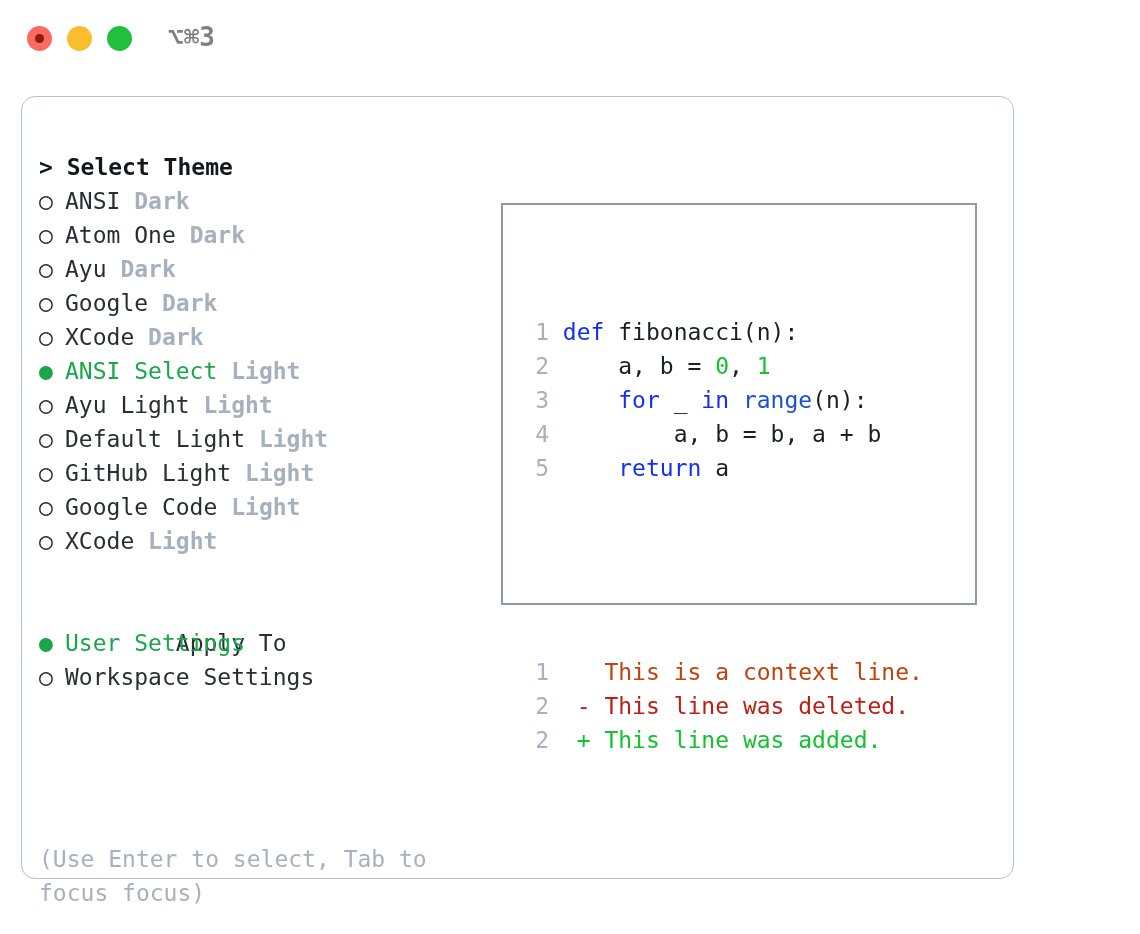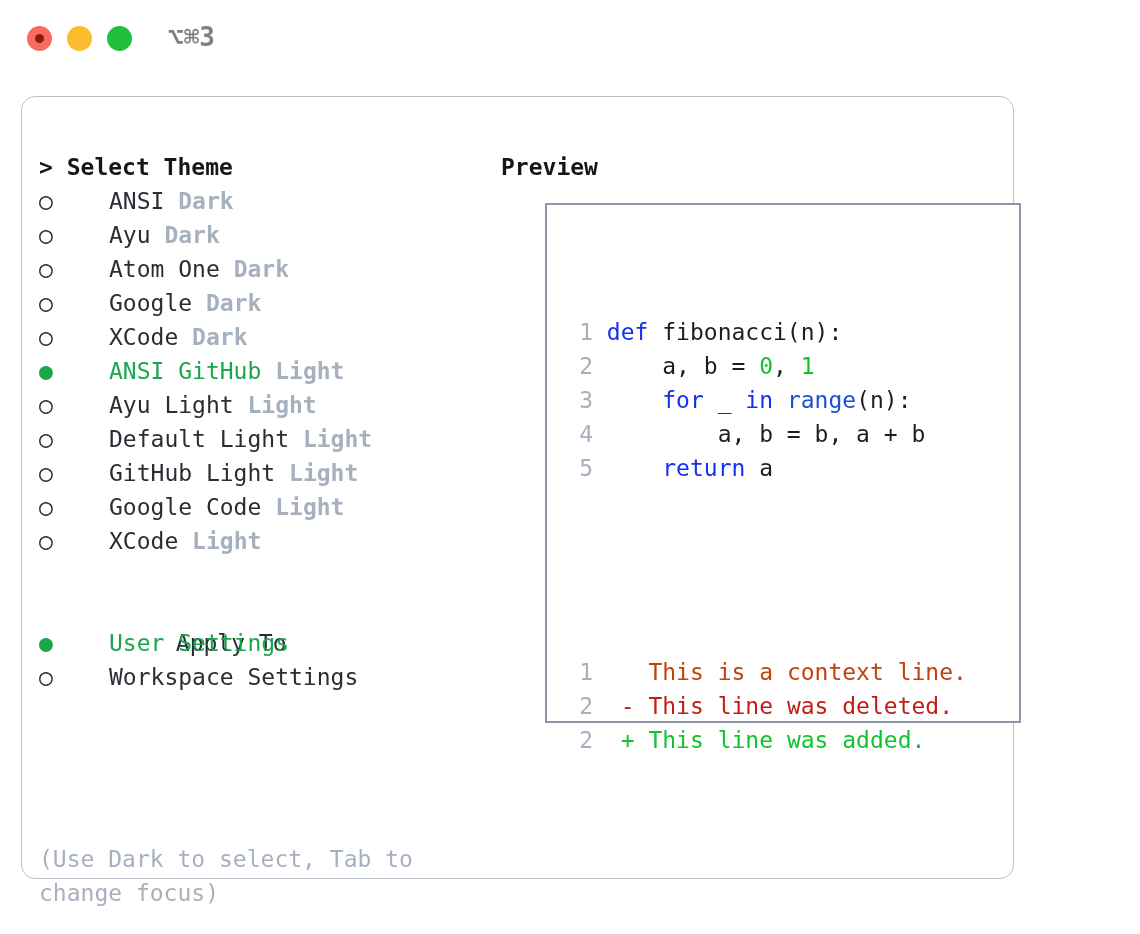--- a/index.html
+++ b/index.html
@@ -93,21 +93,21 @@
     color: #13161a;
     font-size: 23px;
   }
   .marker {
     display: inline-block;
     width: 26px;
     white-space: pre;
   }
   .radio-empty { color: #2a2d33; }
   .radio-filled { color: #1aa64a; }
-  .item-name { color: #2a2d33; margin-left: 44px; }
+  .item-name { color: #2a2d33; }
   .item-name.selected { color: #1aa64a; }
   .item-kind {
     color: #a7b0bd;
     font-weight: bold;
   }
   #hint {
     position: absolute;
     left: 17px;
     top: 745px;
     width: 420px;
@@ -129,25 +129,24 @@
     font-weight: bold;
     color: #13161a;
     line-height: 34px;
     white-space: pre;
   }
   #preview-box {
     position: absolute;
     left: 479px;
     top: 106px;
     width: 476px;
-    height: 520px;
+    height: 402px;
     border: 2px solid #8f98a8;
     box-sizing: border-box;
     background: #ffffff;
-    margin-left: 44px;
   }
   #code-area {
     position: absolute;
     left: 14px;
     top: 42px;
     font-size: 23px;
     line-height: 34px;
     white-space: pre;
   }
   .code-line { white-space: pre; }
@@ -179,49 +178,46 @@
   </div>
 
   <div id="panel">
 
     <div id="left-col">
 
       <div class="row section-head">&gt; Select Theme</div>
 
       <div id="theme-list">
           <div class="row"><span class="marker radio-empty">○ </span><span class="item-name">ANSI</span><span> </span><span class="item-kind">Dark</span></div>
+          <div class="row"><span class="marker radio-empty">○ </span><span class="item-name">Atom One</span><span> </span><span class="item-kind">Dark</span></div>
           <div class="row"><span class="marker radio-empty">○ </span><span class="item-name">Ayu</span><span> </span><span class="item-kind">Dark</span></div>
-          <div class="row"><span class="marker radio-empty">○ </span><span class="item-name">Atom One</span><span> </span><span class="item-kind">Dark</span></div>
           <div class="row"><span class="marker radio-empty">○ </span><span class="item-name">Google</span><span> </span><span class="item-kind">Dark</span></div>
           <div class="row"><span class="marker radio-empty">○ </span><span class="item-name">XCode</span><span> </span><span class="item-kind">Dark</span></div>
-          <div class="row"><span class="marker radio-filled">● </span><span class="item-name selected">ANSI GitHub</span><span> </span><span class="item-kind">Light</span></div>
+          <div class="row"><span class="marker radio-filled">● </span><span class="item-name selected">ANSI Select</span><span> </span><span class="item-kind">Light</span></div>
           <div class="row"><span class="marker radio-empty">○ </span><span class="item-name">Ayu Light</span><span> </span><span class="item-kind">Light</span></div>
           <div class="row"><span class="marker radio-empty">○ </span><span class="item-name">Default Light</span><span> </span><span class="item-kind">Light</span></div>
           <div class="row"><span class="marker radio-empty">○ </span><span class="item-name">GitHub Light</span><span> </span><span class="item-kind">Light</span></div>
           <div class="row"><span class="marker radio-empty">○ </span><span class="item-name">Google Code</span><span> </span><span class="item-kind">Light</span></div>
           <div class="row"><span class="marker radio-empty">○ </span><span class="item-name">XCode</span><span> </span><span class="item-kind">Light</span></div>
         </div>
 
       <div class="row">&nbsp;</div>
 
       <div class="row">
         <span class="marker"> </span><span>Apply To</span>
       </div>
 
       <div id="apply-to-list">
           <div class="row"><span class="marker radio-filled">● </span><span class="item-name selected">User Settings</span></div>
           <div class="row"><span class="marker radio-empty">○ </span><span class="item-name">Workspace Settings</span></div>
         </div>
     </div>
 
-    <div id="hint">(Use Dark to select, Tab to change focus)</div>
-
-    <div id="right-col">
-      <div id="preview-title">Preview</div>
-    </div>
+    <div id="hint">(Use Enter to select, Tab to focus focus)</div>
+
 
     <div id="preview-box">
       <div id="code-area">
         <div id="code-lines"><div class="code-line"><span class="lineno">1</span><span> </span><span class="kw">def </span><span class="plain">fibonacci(n):</span></div><div class="code-line"><span class="lineno">2</span><span> </span><span class="plain">    a, b = </span><span class="num">0</span><span class="plain">, </span><span class="num">1</span></div><div class="code-line"><span class="lineno">3</span><span> </span><span class="plain">    </span><span class="kw">for</span><span class="plain"> _ </span><span class="kw">in</span><span class="plain"> </span><span class="fn">range</span><span class="plain">(n):</span></div><div class="code-line"><span class="lineno">4</span><span> </span><span class="plain">        a, b = b, a + b</span></div><div class="code-line"><span class="lineno">5</span><span> </span><span class="plain">    </span><span class="kw">return</span><span class="plain"> a</span></div></div>
         <div class="gap-line">&nbsp;</div>
         <div id="diff-lines"><div class="code-line"><span class="lineno">1</span><span>  </span><span class="ctx">  </span><span class="ctx">This is a context line.</span></div><div class="code-line"><span class="lineno">2</span><span>  </span><span class="del">- </span><span class="del">This line was deleted.</span></div><div class="code-line"><span class="lineno">2</span><span>  </span><span class="add">+ </span><span class="add">This line was added.</span></div></div>
       </div>
     </div>
 
   </div>

